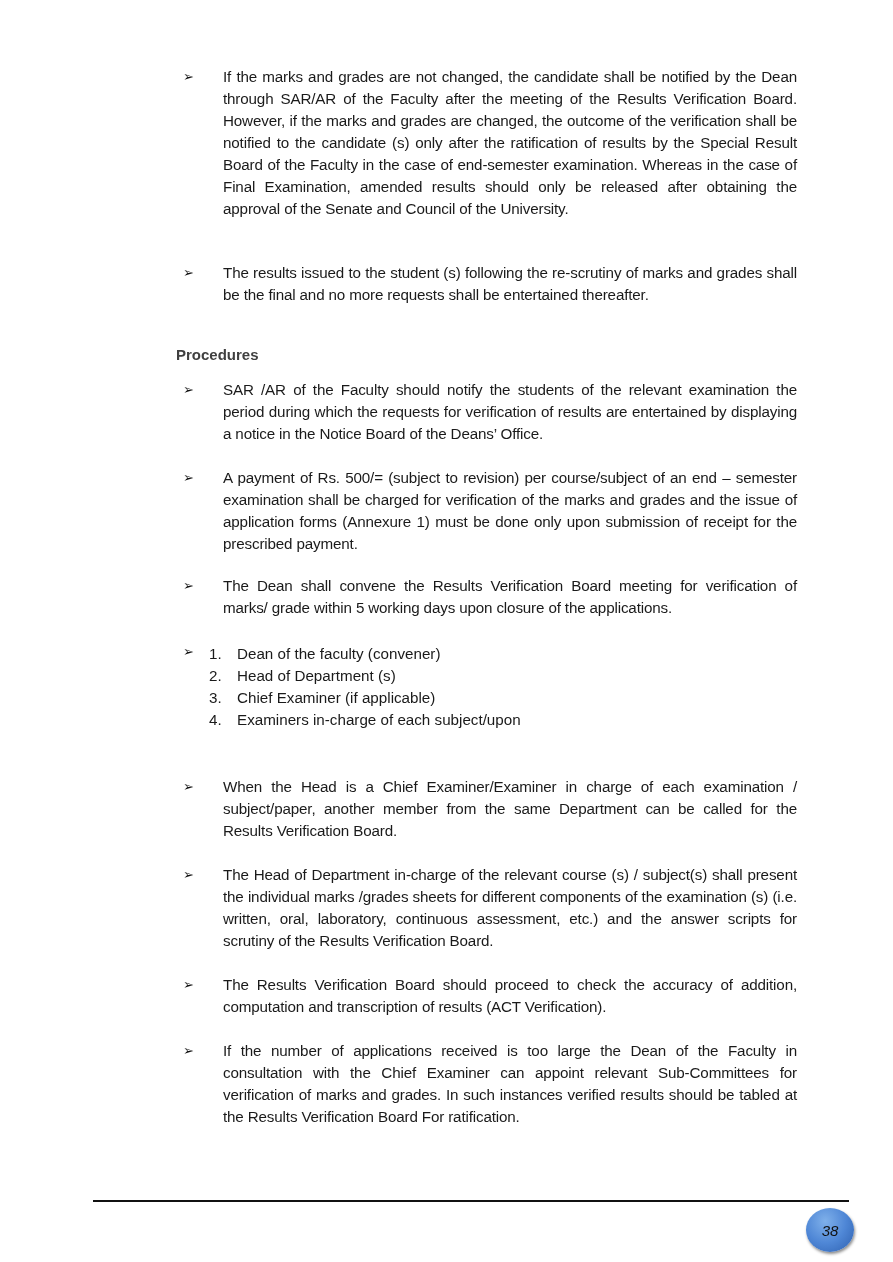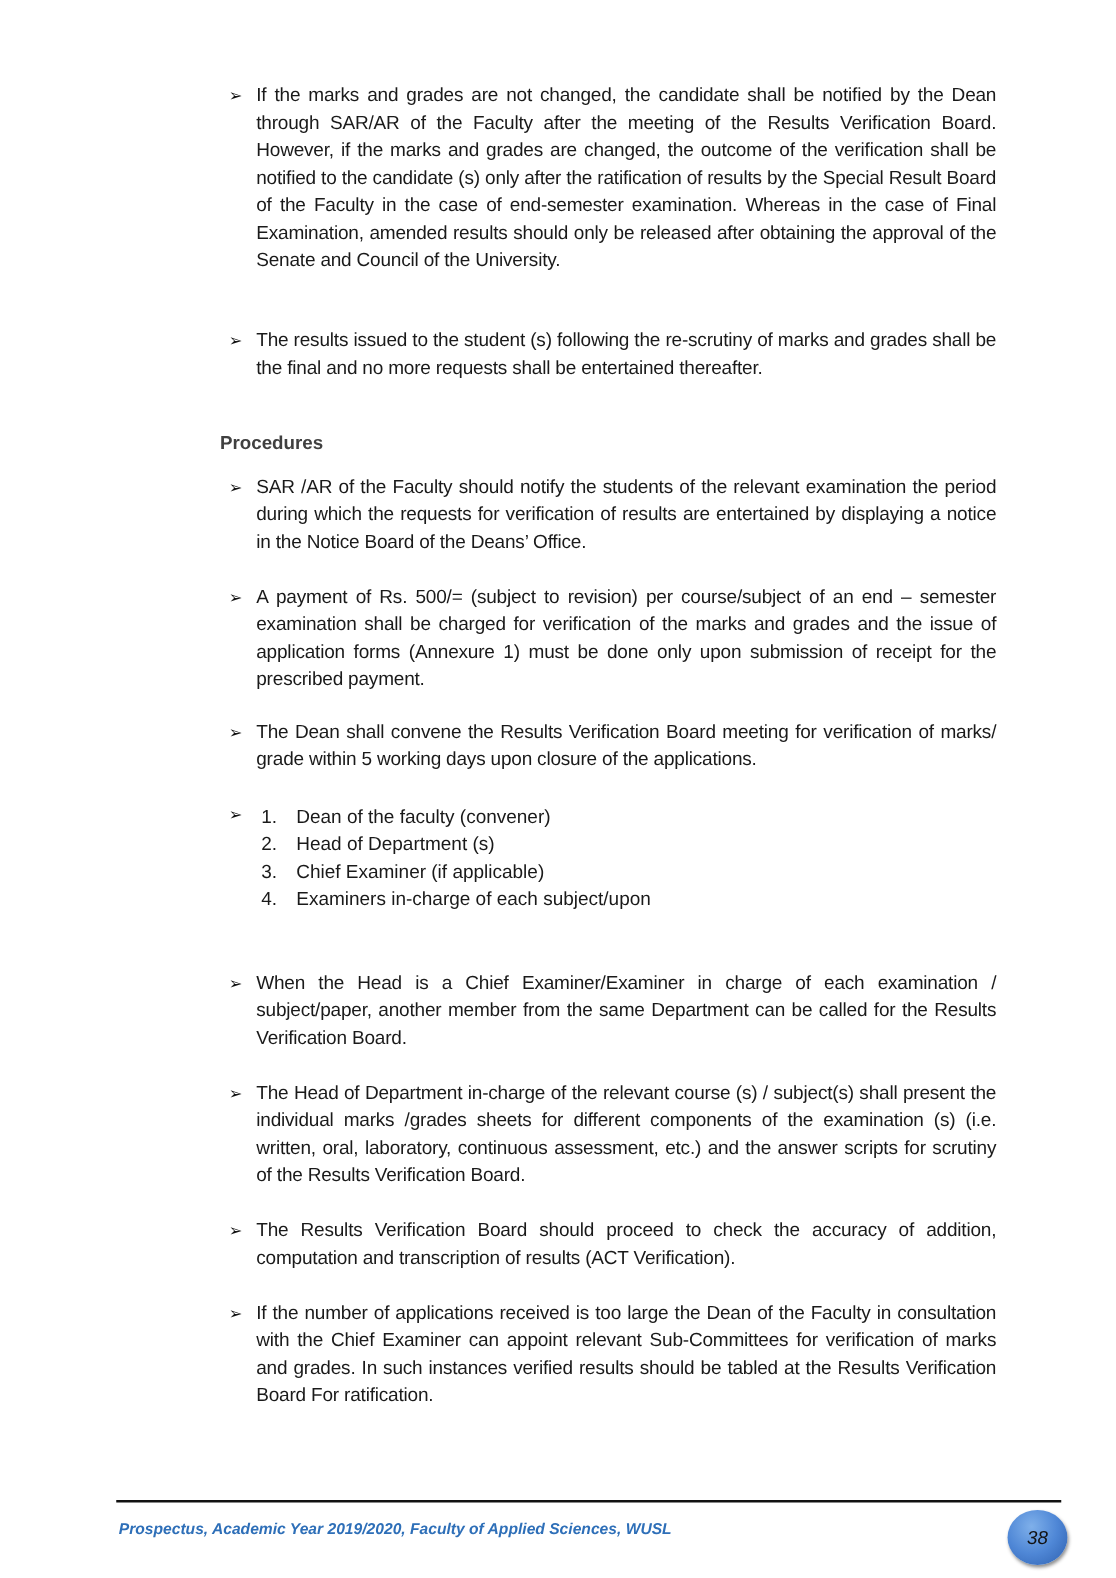--- a/index.html
+++ b/index.html
@@ -1,21 +1,21 @@
 <!DOCTYPE html>
 <html><head>
 <meta charset="utf-8">
 <style>
   html, body { margin: 0; padding: 0; background: #ffffff; }
   body { width: 893px; height: 1262px; position: relative; overflow: hidden;
          font-family: "Liberation Sans", sans-serif; color: #1a1a1a; }
   .page { position: absolute; left: 0; top: 0; width: 893px; height: 1262px; }
   .bullet { position: absolute; left: 183px; width: 614px; }
   .arrow { position: absolute; left: 0; top: 0; font-size: 13px; width: 20px; line-height: 22px; color: #111; }
-  .btext { margin-left: 22px; font-size: 15.2px; line-height: 22px; text-align: justify; text-align-last: left; letter-spacing: -0.15px; }
+  .btext { margin-left: 40px; font-size: 15.2px; line-height: 22px; text-align: justify; text-align-last: left; letter-spacing: -0.15px; }
   .heading { position: absolute; left: 176px; top: 346px; font-size: 15px; font-weight: bold; color: #404040; }
   .numlist { margin: 2px 0 0 26px; padding: 0; list-style: none; }
   .numlist li { font-size: 15.2px; line-height: 22px; display: flex; }
   .numlist .num { width: 28px; }
   .footer-rule { position: absolute; left: 93px; top: 1200px; width: 756px; height: 2px; background: #111; }
   .footer-text { position: absolute; left: 95px; top: 1216px; font-size: 12.5px; font-style: italic; font-weight: bold; color: #2e6fb8; }
   .page-badge { position: absolute; left: 806px; top: 1208px; width: 48px; height: 44px; border-radius: 50%;
     background: radial-gradient(ellipse at 40% 30%, #7fb0ea 0%, #4f87d6 50%, #2d5fae 100%);
     box-shadow: 1px 2px 3px rgba(0,0,0,0.45); display: flex; align-items: center; justify-content: center; font-style: italic; }
   .page-badge span { font-size: 15px; color: #111; }
@@ -88,17 +88,16 @@
     <span class="arrow">➢</span>
     <div class="btext">The Results Verification Board should proceed to check the accuracy of addition, computation and transcription of results (ACT Verification).</div>
   </div>
 
   <div class="bullet" style="top:1040px;">
     <span class="arrow">➢</span>
     <div class="btext">If the number of applications received is too large the Dean of the Faculty in consultation with the Chief Examiner can appoint relevant Sub-Committees for verification of marks and grades. In such instances verified results should be tabled at the Results Verification Board For ratification.</div>
   </div>
 
   <div class="footer-rule"></div>
-  <div class="footer-text">Prospectus, Academic Year 2019/2020, Faculty of Applied Sciences, WUSL</div>
   <div class="page-badge">
     <span>38</span>
   </div>
 </div>
 
 </body></html>

